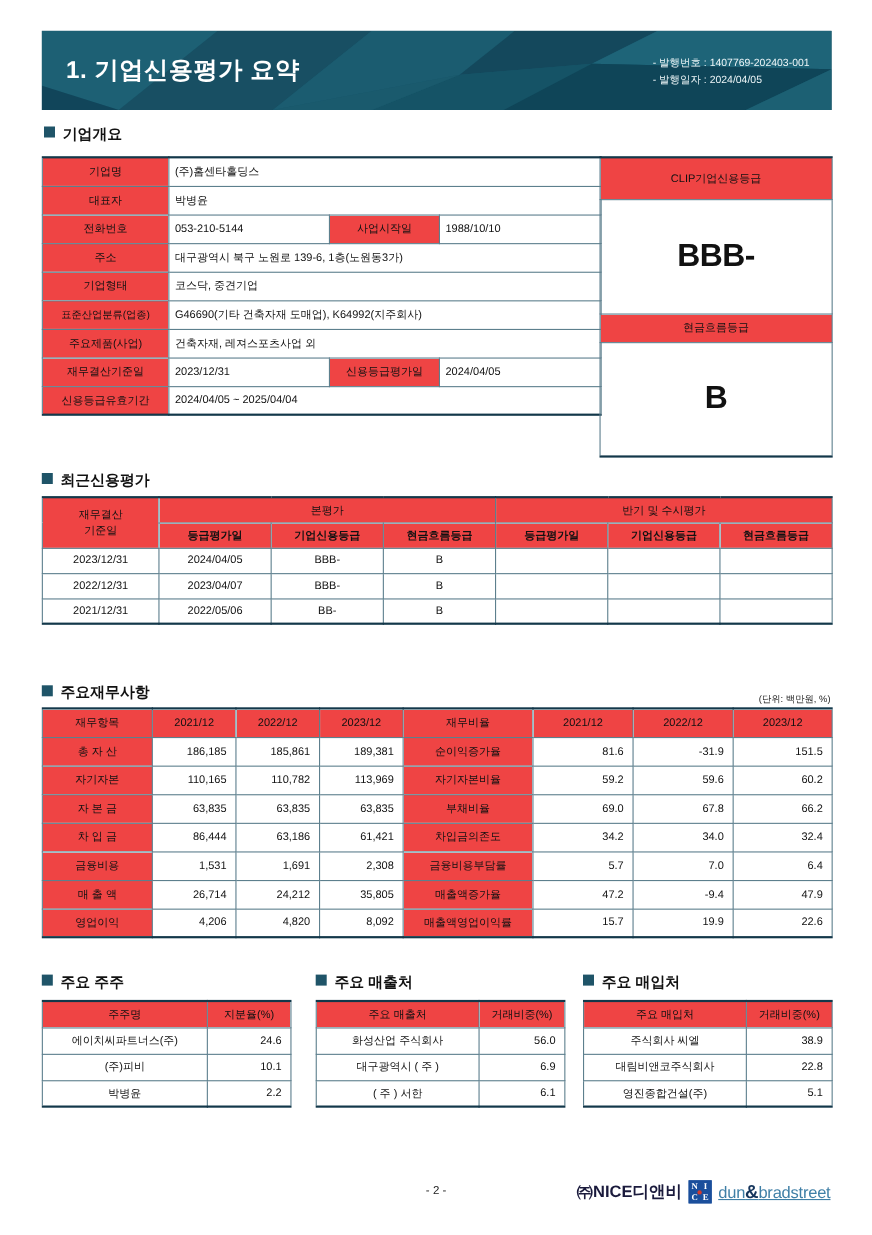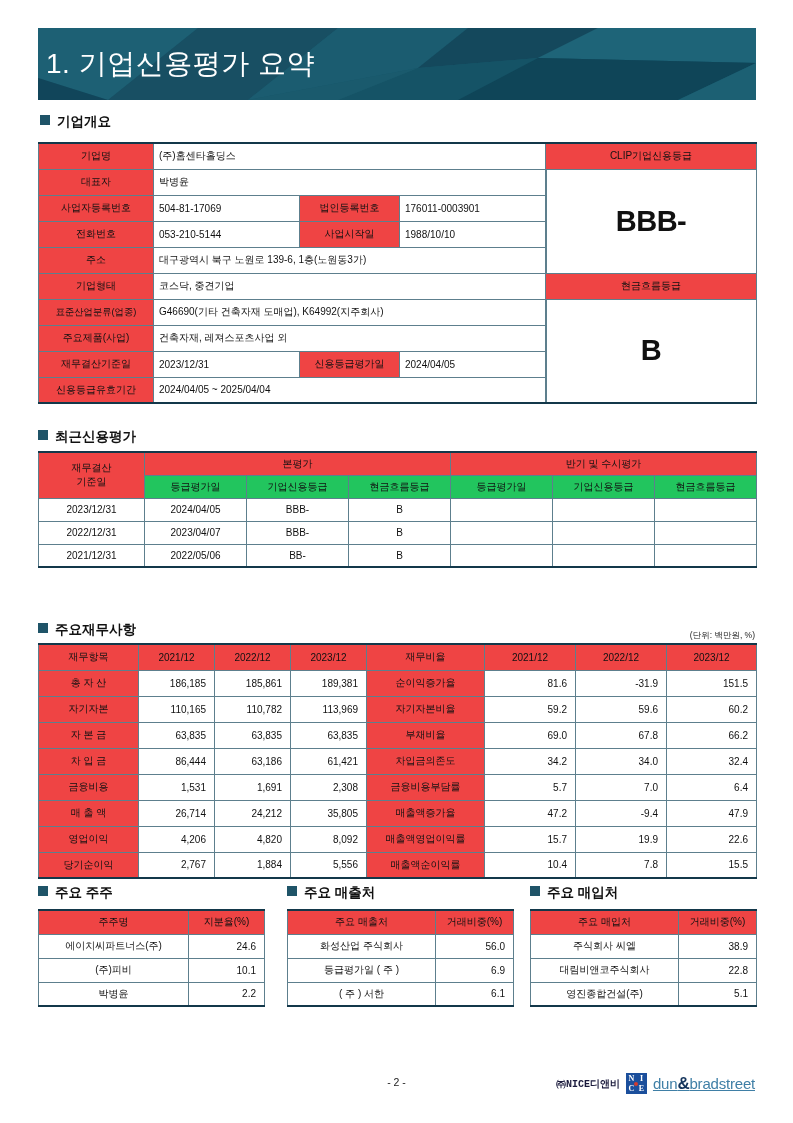--- a/index.html
+++ b/index.html
@@ -17,25 +17,25 @@
   .banner {
     position: absolute;
     left: 38px; top: 28px;
     width: 718px; height: 72px;
     background: #19576b;
     overflow: hidden;
   }
   .banner svg { position:absolute; left:0; top:0; width:100%; height:100%; display:block; }
   .banner-title {
     position: absolute;
-    left: 8px; top: 50%;
+    left: 22px; top: 50%;
     transform: translateY(-50%);
     color: #ffffff;
-    font-size: 28px;
-    font-weight: normal;
+    font-size: 22px;
+    font-weight: bold;
     letter-spacing: .5px;
     white-space: nowrap;
     z-index: 3;
   }
   .banner-meta {
     position: absolute;
     right: 20px; top: 50%;
     transform: translateY(-46%);
     color: #eef6f8;
     font-size: 9.5px;
@@ -80,21 +80,21 @@
   td, th {
     border: 0.8px solid #5d7f8d;
     padding: 0 5px;
     height: 22px;
     font-weight: normal;
     color: #111;
     overflow: hidden;
     white-space: nowrap;
   }
   .hd { background: #ef4444; font-weight: normal; text-align: center; }
-  .hd2 { background: #22c55e; font-weight: normal; text-align: center; }
+  .hd2 { background: #ef4444; font-weight: bold; text-align: center; }
   .c { text-align: center; }
   .l { text-align: left; }
   .r { text-align: right; padding-right: 8px; }
   .grade {
     font-size: 29px; font-weight: bold; text-align: center;
     letter-spacing: -0.5px;
   }
 
   
   #tbl-overview { left: 38px; top: 142px; width: 508px; }
@@ -124,22 +124,22 @@
     font-size: 10.5px;
     color: #222;
   }
   .footer-brand {
     position: absolute;
     right: 38px; top: 1073px;
     display: flex; align-items: center; gap: 6px;
     white-space: nowrap;
   }
   .nicednb {
-    font-size: 10px; font-weight: bold; color: #1a1a3c;
-    font-family: Liberation Mono, monospace;
+    font-size: 15px; font-weight: bold; color: #1a1a3c;
+    font-family: Liberation Sans, sans-serif;
   }
   .nice-logo {
     display: grid;
     grid-template-columns: 1fr 1fr;
     grid-template-rows: 1fr 1fr;
     width: 21px; height: 21px;
     background: #1b4f9c;
     border: 1px solid #1b4f9c;
     gap: 1px;
     position: relative;
@@ -171,20 +171,30 @@
     <polygon points="300,0 430,0 380,40 210,72" fill="#1b5c70"></polygon>
     <polygon points="430,0 560,0 500,30 380,40" fill="#14485c"></polygon>
     <polygon points="560,0 718,0 718,35 500,30" fill="#1e6478"></polygon>
     <polygon points="380,40 500,30 718,35 718,72 300,72" fill="#155366"></polygon>
     <polygon points="210,72 380,40 300,72" fill="#1a5a6d"></polygon>
     <polygon points="0,50 70,72 0,72" fill="#11455a"></polygon>
     <polygon points="500,30 718,35 640,72 420,72" fill="#0f4558"></polygon>
     <polygon points="640,72 718,35 718,72" fill="#1c6073"></polygon>
   </svg>
   <div class="banner-title">1. 기업신용평가 요약</div>
+  <div class="banner-meta">
+    <div>
+      <span>- 발행번호 :</span>
+      <span>1407769-202403-001</span>
+    </div>
+    <div>
+      <span>- 발행일자 :</span>
+      <span>2024/04/05</span>
+    </div>
+  </div>
 </div>
 
 <div class="sec" style="left:40px; top:113px;">
   <span class="bullet"></span><span>기업개요</span>
 </div>
 
 <table class="bt" id="tbl-overview">
   <colgroup>
       <col style="width:115px">
       <col style="width:146px">
@@ -194,26 +204,20 @@
   <tbody>
     <tr>
       <td class="hd">기업명</td>
       <td class="l" colspan="3">(주)홈센타홀딩스</td>
     </tr>
     <tr>
       <td class="hd">대표자</td>
       <td class="l" colspan="3">박병윤</td>
     </tr>
     <tr>
-      <td class="hd">사업자등록번호</td>
-      <td class="l">504-81-17069</td>
-      <td class="hd">법인등록번호</td>
-      <td class="l">176011-0003901</td>
-    </tr>
-    <tr>
       <td class="hd">전화번호</td>
       <td class="l">053-210-5144</td>
       <td class="hd">사업시작일</td>
       <td class="l">1988/10/10</td>
     </tr>
     <tr>
       <td class="hd">주소</td>
       <td class="l" colspan="3">대구광역시 북구 노원로 139-6, 1층(노원동3가)</td>
     </tr>
     <tr>
@@ -240,21 +244,21 @@
     </tr>
   </tbody>
 </table>
 
 <table class="bt" id="tbl-grade">
   <colgroup>
       <col style="width:211px">
     </colgroup>
   <tbody>
     <tr>
-      <td class="hd" style="height:26px">CLIP기업신용등급</td>
+      <td class="hd" style="height:38px">CLIP기업신용등급</td>
     </tr>
     <tr>
       <td class="grade" style="height:104px">BBB-</td>
     </tr>
     <tr>
       <td class="hd" style="height:26px">현금흐름등급</td>
     </tr>
     <tr>
       <td class="grade" style="height:104px">B</td>
     </tr>
@@ -412,30 +416,20 @@
     <tr>
       <td class="hd">영업이익</td>
       <td class="r">4,206</td>
       <td class="r">4,820</td>
       <td class="r">8,092</td>
       <td class="hd">매출액영업이익률</td>
       <td class="r">15.7</td>
       <td class="r">19.9</td>
       <td class="r">22.6</td>
     </tr>
-    <tr>
-      <td class="hd">당기순이익</td>
-      <td class="r">2,767</td>
-      <td class="r">1,884</td>
-      <td class="r">5,556</td>
-      <td class="hd">매출액순이익률</td>
-      <td class="r">10.4</td>
-      <td class="r">7.8</td>
-      <td class="r">15.5</td>
-    </tr>
   </tbody>
 </table>
 
 <div class="sec" style="left:38px; top:884px;">
   <span class="bullet"></span><span>주요 주주</span>
 </div>
 <div class="sec" style="left:287px; top:884px;">
   <span class="bullet"></span><span>주요 매출처</span>
 </div>
 <div class="sec" style="left:530px; top:884px;">
@@ -475,21 +469,21 @@
   <tbody>
     <tr>
       <td class="hd">주요 매출처</td>
       <td class="hd">거래비중(%)</td>
     </tr>
     <tr>
       <td class="c">화성산업 주식회사</td>
       <td class="r">56.0</td>
     </tr>
     <tr>
-      <td class="c">등급평가일 ( 주 )</td>
+      <td class="c">대구광역시 ( 주 )</td>
       <td class="r">6.9</td>
     </tr>
     <tr>
       <td class="c">( 주 ) 서한</td>
       <td class="r">6.1</td>
     </tr>
   </tbody>
 </table>
 
 <table class="bt" id="tbl-supp">

